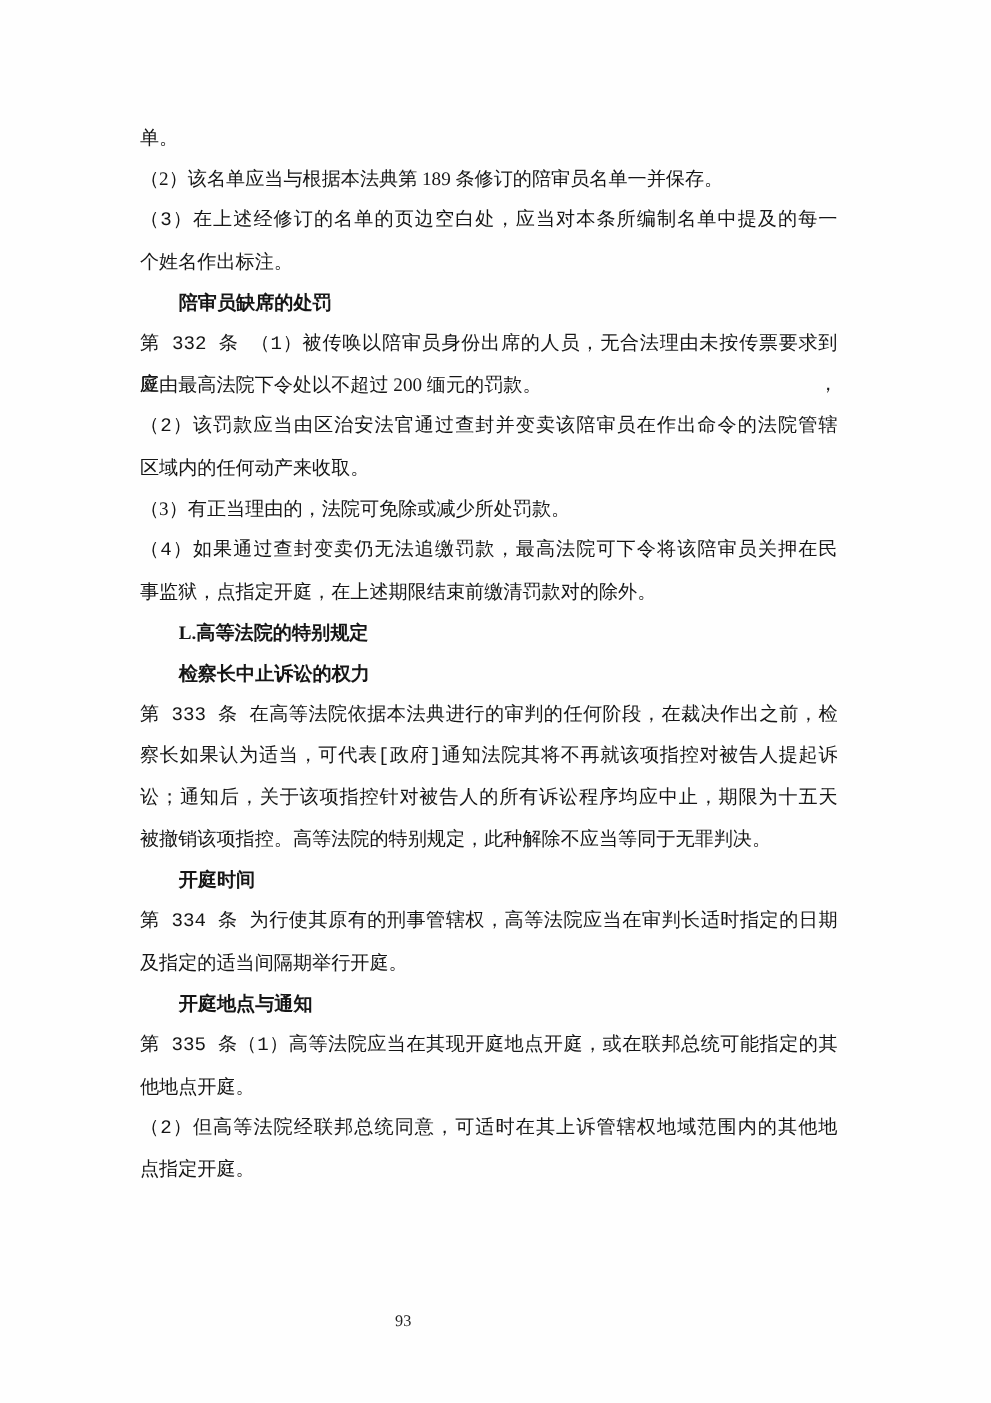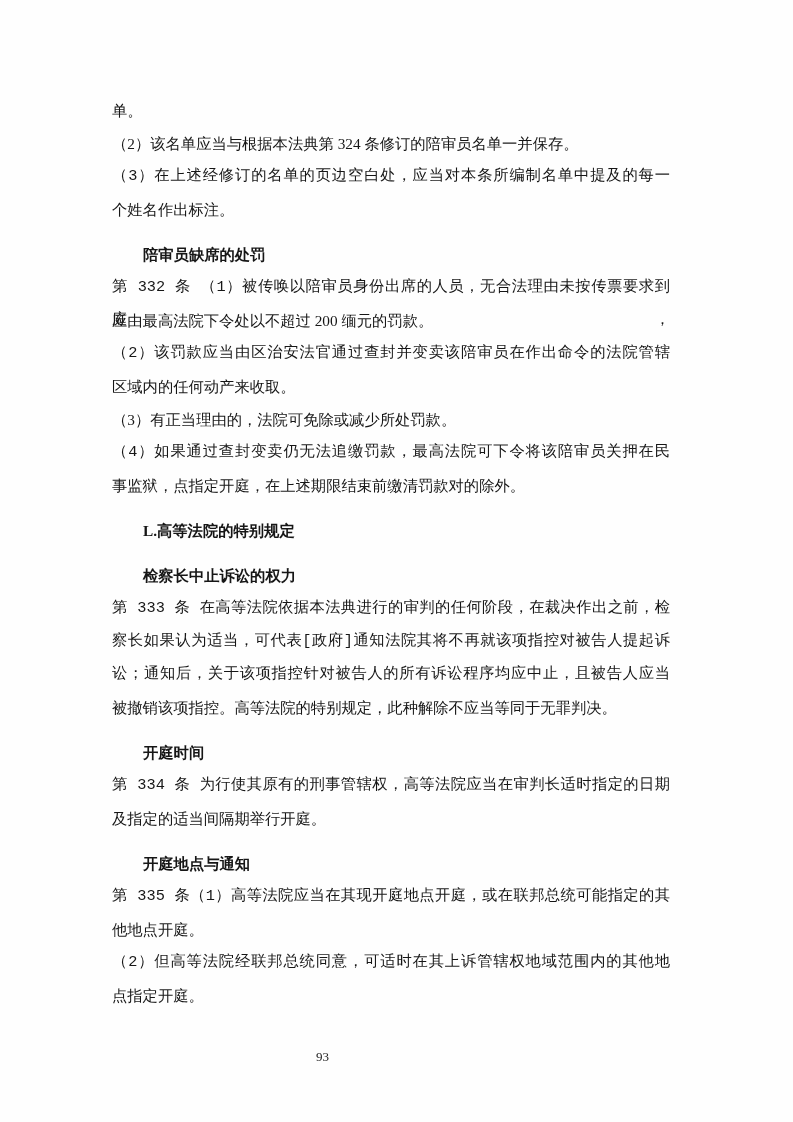--- a/index.html
+++ b/index.html
@@ -31,55 +31,54 @@
     text-align: left;
   }
   .line.fill {
     text-align: justify;
     text-align-last: justify;
     font-family: Liberation Mono, monospace;
   }
   .line.heading {
     font-weight: bold;
     padding-left: 31px;
-    margin-top: 12px;
   }
   .page-number {
     position: absolute;
     top: 1047px;
     left: 0;
     width: 645px;
     text-align: center;
     font-size: 13px;
     line-height: 20px;
     color: #222222;
   }
 </style>
 </head>
 <body>
 
 <div class="page">
   <div class="content">
       <div class="line">单。</div>
-      <div class="line">（2）该名单应当与根据本法典第 324 条修订的陪审员名单一并保存。</div>
+      <div class="line">（2）该名单应当与根据本法典第 189 条修订的陪审员名单一并保存。</div>
       <div class="line fill">（3）在上述经修订的名单的页边空白处，应当对本条所编制名单中提及的每一</div>
       <div class="line">个姓名作出标注。</div>
       <div class="line heading">陪审员缺席的处罚</div>
       <div class="line fill">第 332 条 （1）被传唤以陪审员身份出席的人员，无合法理由未按传票要求到庭，</div>
       <div class="line">应由最高法院下令处以不超过 200 缅元的罚款。</div>
       <div class="line fill">（2）该罚款应当由区治安法官通过查封并变卖该陪审员在作出命令的法院管辖</div>
       <div class="line">区域内的任何动产来收取。</div>
       <div class="line">（3）有正当理由的，法院可免除或减少所处罚款。</div>
       <div class="line fill">（4）如果通过查封变卖仍无法追缴罚款，最高法院可下令将该陪审员关押在民</div>
       <div class="line">事监狱，点指定开庭，在上述期限结束前缴清罚款对的除外。</div>
       <div class="line heading">L.高等法院的特别规定</div>
       <div class="line heading">检察长中止诉讼的权力</div>
       <div class="line fill">第 333 条 在高等法院依据本法典进行的审判的任何阶段，在裁决作出之前，检</div>
       <div class="line fill">察长如果认为适当，可代表[政府]通知法院其将不再就该项指控对被告人提起诉</div>
-      <div class="line fill">讼；通知后，关于该项指控针对被告人的所有诉讼程序均应中止，且被告人应当</div>
+      <div class="line fill">讼；通知后，关于该项指控针对被告人的所有诉讼程序均应中止，期限为十五天</div>
       <div class="line">被撤销该项指控。高等法院的特别规定，此种解除不应当等同于无罪判决。</div>
       <div class="line heading">开庭时间</div>
       <div class="line fill">第 334 条 为行使其原有的刑事管辖权，高等法院应当在审判长适时指定的日期</div>
       <div class="line">及指定的适当间隔期举行开庭。</div>
       <div class="line heading">开庭地点与通知</div>
       <div class="line fill">第 335 条（1）高等法院应当在其现开庭地点开庭，或在联邦总统可能指定的其</div>
       <div class="line">他地点开庭。</div>
       <div class="line fill">（2）但高等法院经联邦总统同意，可适时在其上诉管辖权地域范围内的其他地</div>
       <div class="line">点指定开庭。</div>
     </div>

